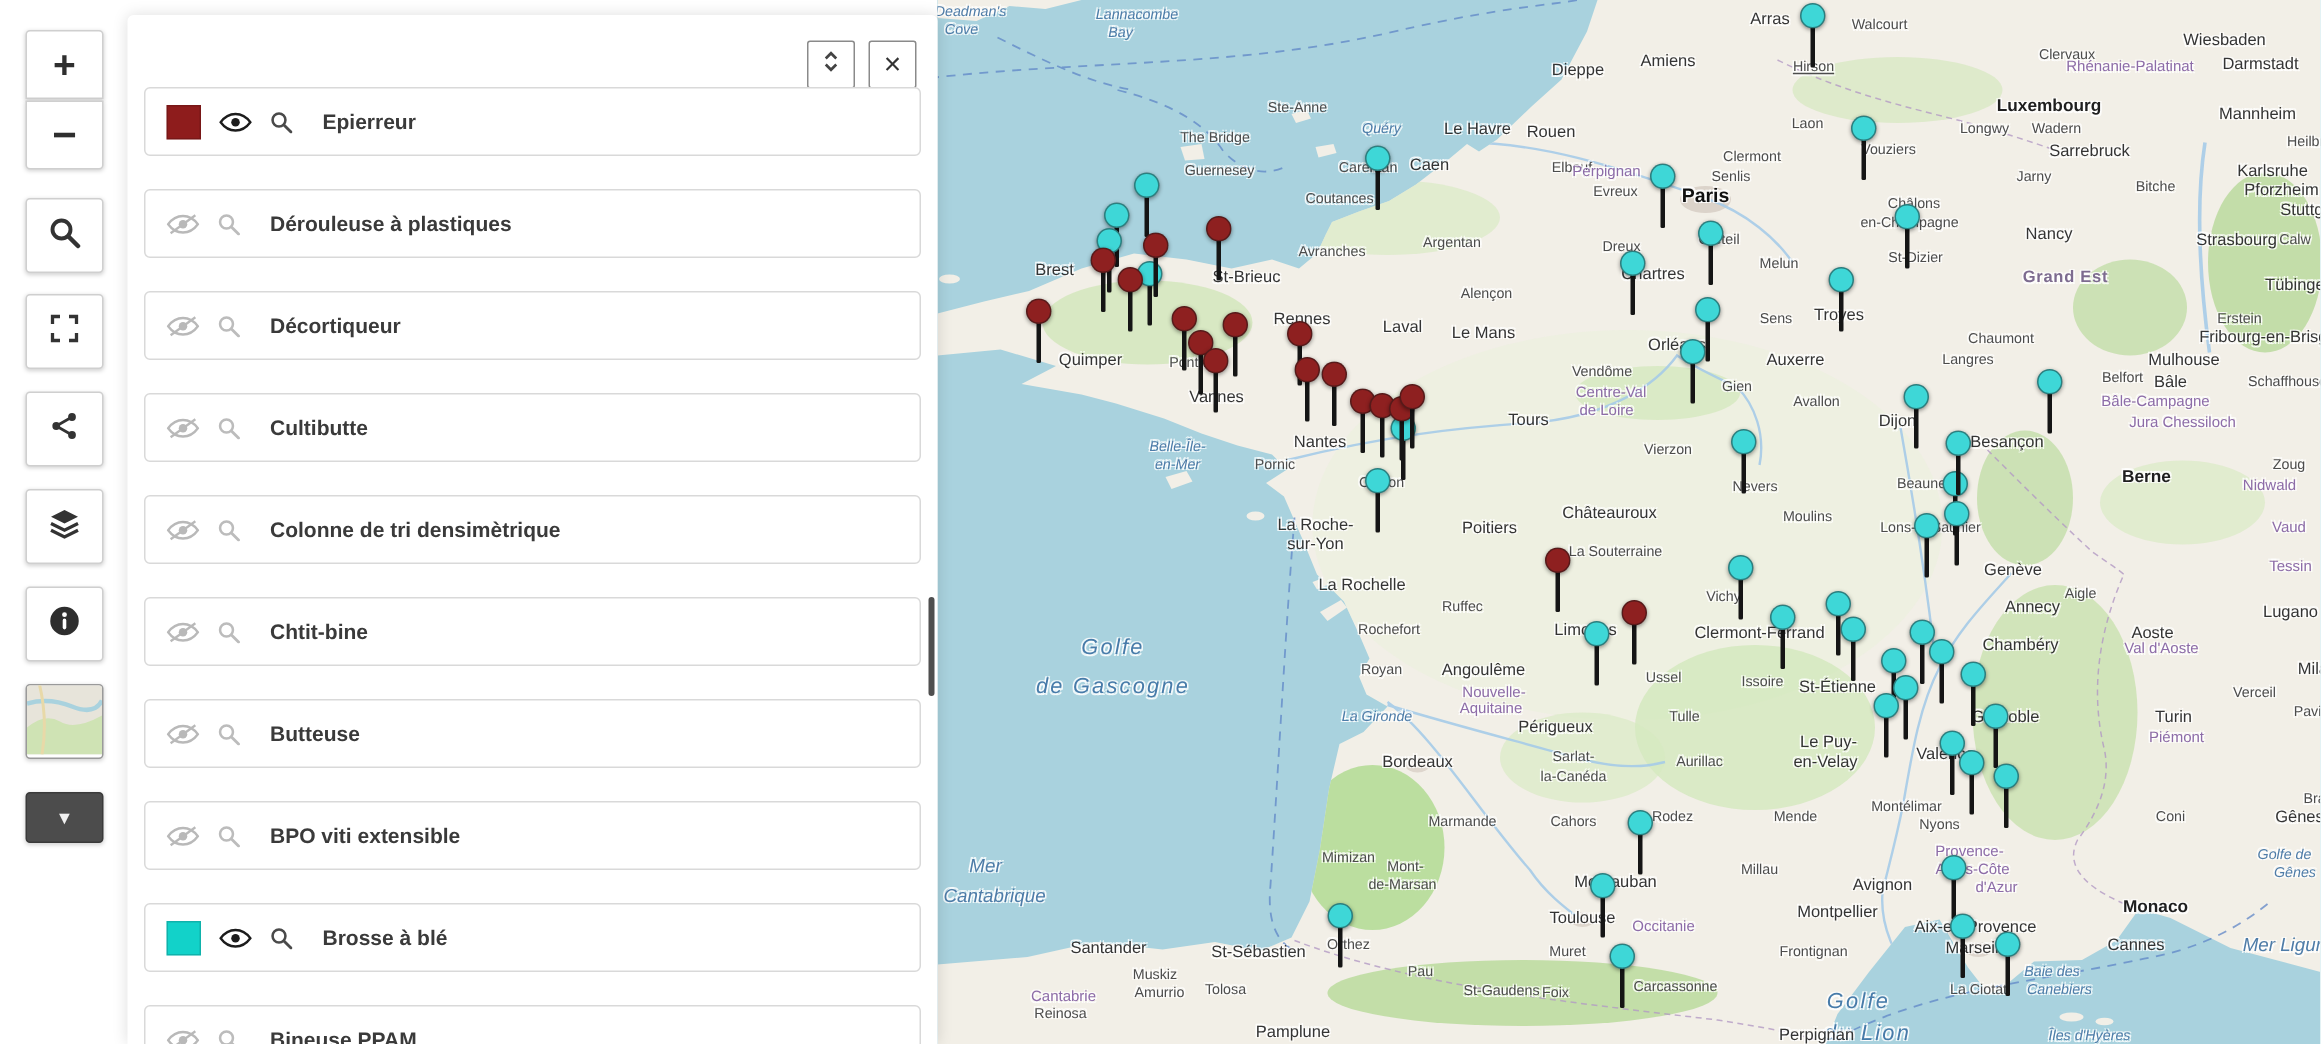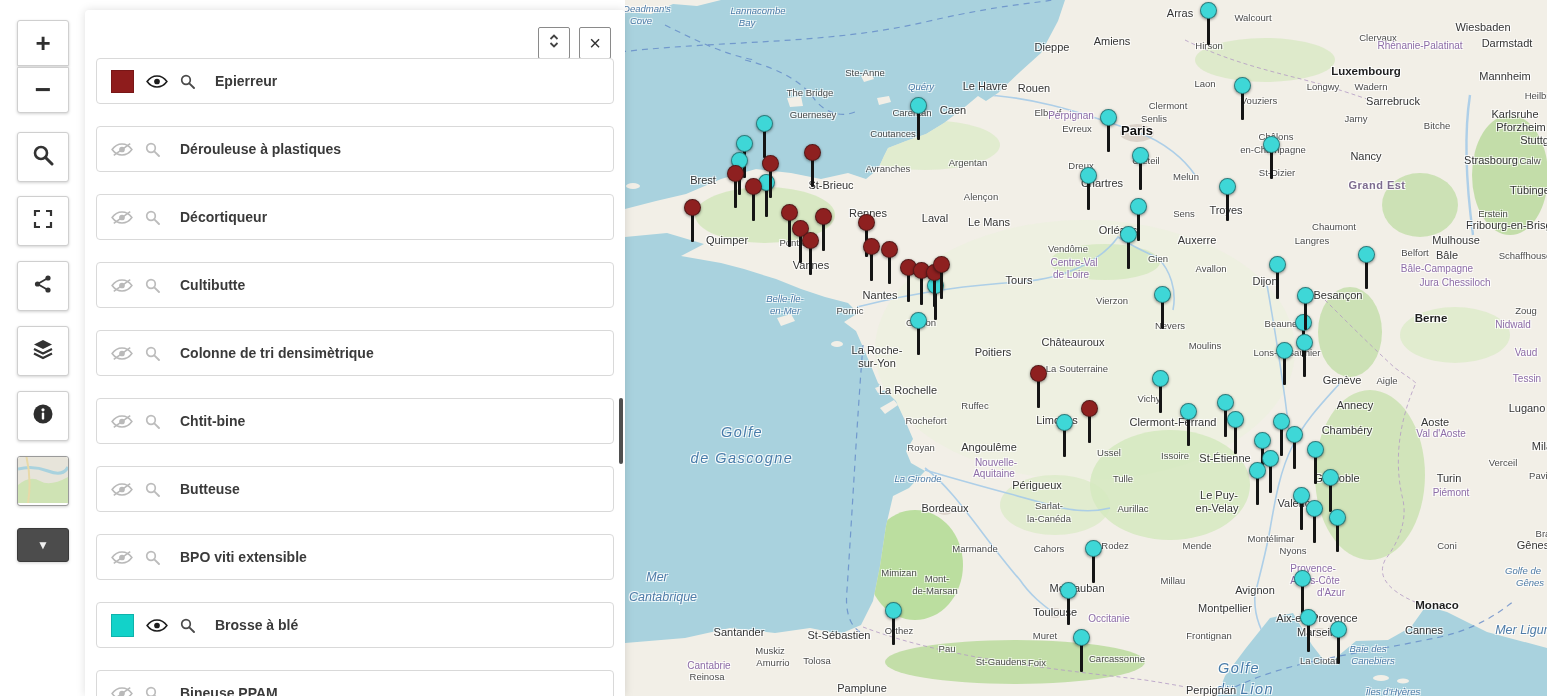--- a/index.html
+++ b/index.html
@@ -372,21 +372,21 @@
       </g>
     </svg>
     <div id="map-labels">
         <span class="mlbl city" style="left: 555px; top: 13px;">Arras</span>
         <span class="mlbl town" style="left: 628px; top: 17px;">Walcourt</span>
         <span class="mlbl town" style="left: 753px; top: 37px;">Clervaux</span>
         <span class="mlbl city" style="left: 858px; top: 27px;">Wiesbaden</span>
         <span class="mlbl city" style="left: 882px; top: 43px;">Darmstadt</span>
         <span class="mlbl region" style="left: 795px; top: 45px;">Rhénanie-Palatinat</span>
         <span class="mlbl city" style="left: 487px; top: 41px;">Amiens</span>
-        <span class="mlbl town" style="left: 584px; top: 45px;">Hirson</span>
+        <span class="mlbl town" style="left: 584px; top: 45px; text-decoration: underline;">Hirson</span>
         <span class="mlbl city" style="left: 427px; top: 47px;">Dieppe</span>
         <span class="mlbl cityb" style="left: 741px; top: 71px;">Luxembourg</span>
         <span class="mlbl town" style="left: 698px; top: 86px;">Longwy</span>
         <span class="mlbl town" style="left: 746px; top: 86px;">Wadern</span>
         <span class="mlbl city" style="left: 768px; top: 101px;">Sarrebruck</span>
         <span class="mlbl city" style="left: 880px; top: 76px;">Mannheim</span>
         <span class="mlbl town" style="left: 920px; top: 95px;">Heilbronn</span>
         <span class="mlbl city" style="left: 360px; top: 86px;">Le Havre</span>
         <span class="mlbl city" style="left: 409px; top: 88px;">Rouen</span>
         <span class="mlbl town" style="left: 580px; top: 83px;">Laon</span>
@@ -410,21 +410,21 @@
         <span class="mlbl city" style="left: 741px; top: 156px;">Nancy</span>
         <span class="mlbl city" style="left: 866px; top: 160px;">Strasbourg</span>
         <span class="mlbl town" style="left: 905px; top: 160px;">Calw</span>
         <span class="mlbl town" style="left: 456px; top: 165px;">Dreux</span>
         <span class="mlbl town" style="left: 521px; top: 160px;">Créteil</span>
         <span class="mlbl town" style="left: 546px; top: 176px; padding-left: 30px;">Melun</span>
         <span class="mlbl town" style="left: 263px; top: 168px;">Avranches</span>
         <span class="mlbl town" style="left: 343px; top: 162px;">Argentan</span>
         <span class="mlbl city" style="left: 78px; top: 180px;">Brest</span>
         <span class="mlbl city" style="left: 206px; top: 185px;">St-Brieuc</span>
-        <span class="mlbl town" style="left: 356px; top: 196px;">Alençon</span>
+        <span class="mlbl town" style="left: 366px; top: 196px;">Alençon</span>
         <span class="mlbl city" style="left: 477px; top: 183px;">Chartres</span>
         <span class="mlbl town" style="left: 652px; top: 172px;">St-Dizier</span>
         <span class="mlbl regionb" style="left: 752px; top: 185px;">Grand Est</span>
         <span class="mlbl city" style="left: 908px; top: 190px;">Tübingen</span>
         <span class="mlbl town" style="left: 868px; top: 213px;">Erstein</span>
         <span class="mlbl city" style="left: 890px; top: 225px;">Fribourg-en-Brisgau</span>
         <span class="mlbl city" style="left: 601px; top: 210px;">Troyes</span>
         <span class="mlbl town" style="left: 559px; top: 213px;">Sens</span>
         <span class="mlbl town" style="left: 709px; top: 226px;">Chaumont</span>
         <span class="mlbl city" style="left: 102px; top: 240px;">Quimper</span>
@@ -463,21 +463,21 @@
         <span class="mlbl town" style="left: 296px; top: 322px;">Chinon</span>
         <span class="mlbl city" style="left: 448px; top: 342px;">Châteauroux</span>
         <span class="mlbl town" style="left: 580px; top: 345px;">Moulins</span>
         <span class="mlbl town" style="left: 662px; top: 352px;">Lons-le-Saunier</span>
         <span class="mlbl region" style="left: 901px; top: 352px;">Vaud</span>
         <span class="mlbl city" style="left: 252px; top: 350px;">La Roche-</span>
         <span class="mlbl city" style="left: 252px; top: 363px;">sur-Yon</span>
         <span class="mlbl city" style="left: 368px; top: 352px;">Poitiers</span>
         <span class="mlbl town" style="left: 452px; top: 368px;">La Souterraine</span>
         <span class="mlbl city" style="left: 717px; top: 380px;">Genève</span>
-        <span class="mlbl town" style="left: 762px; top: 380px;">Aigle</span>
+        <span class="mlbl town" style="left: 762px; top: 396px;">Aigle</span>
         <span class="mlbl region" style="left: 902px; top: 378px;">Tessin</span>
         <span class="mlbl city" style="left: 283px; top: 390px;">La Rochelle</span>
         <span class="mlbl town" style="left: 350px; top: 405px;">Ruffec</span>
         <span class="mlbl town" style="left: 524px; top: 398px;">Vichy</span>
         <span class="mlbl city" style="left: 730px; top: 405px;">Annecy</span>
         <span class="mlbl city" style="left: 902px; top: 408px;">Lugano</span>
         <span class="mlbl town" style="left: 301px; top: 420px;">Rochefort</span>
         <span class="mlbl city" style="left: 432px; top: 420px;">Limoges</span>
         <span class="mlbl city" style="left: 548px; top: 422px;">Clermont-Ferrand</span>
         <span class="mlbl city" style="left: 810px; top: 422px;">Aoste</span>

